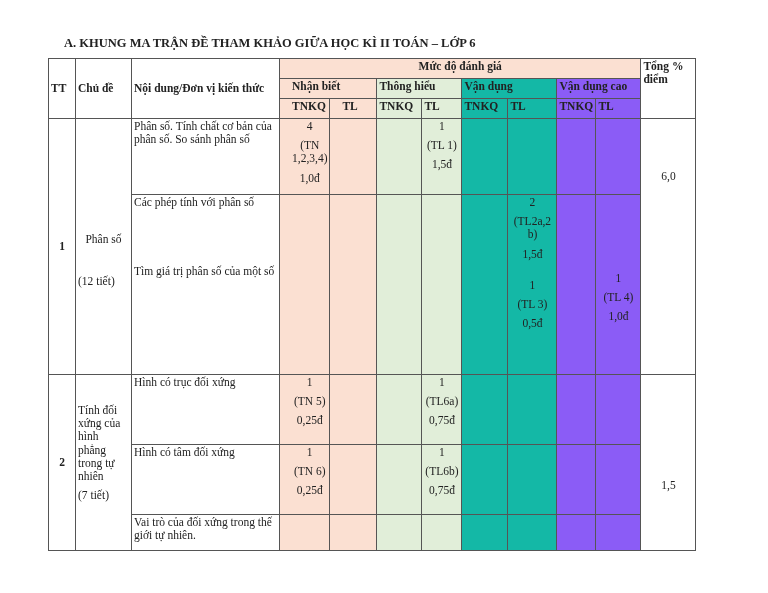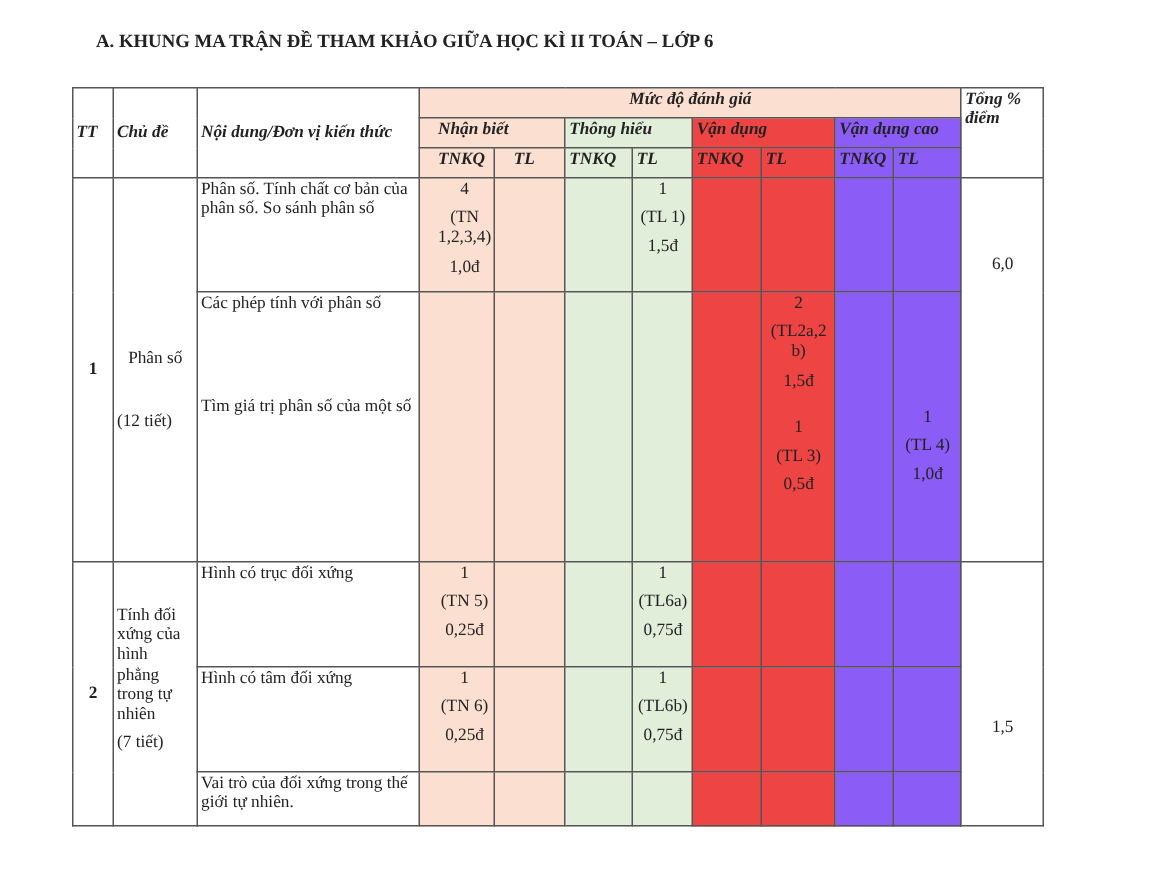--- a/index.html
+++ b/index.html
@@ -1,25 +1,25 @@
 <!DOCTYPE html>
 <html><head>
 <meta charset="utf-8">
 <style>
   html, body { margin:0; padding:0; background:#ffffff; }
   body { width:768px; height:593px; position:relative; overflow:hidden;
          font-family:"Liberation Serif", "DejaVu Serif", serif; color:#222; }
-  .title { position:absolute; left:64px; top:20px; font-size:12.5px; font-weight:bold; letter-spacing:0; }
+  .title { position:absolute; left:64px; top:36px; font-size:12.5px; font-weight:bold; letter-spacing:0; }
   table { position:absolute; left:48px; top:58px; border-collapse:collapse; table-layout:fixed;
           font-size:11.5px; line-height:1.15; }
   td, th { border:1px solid #555; padding:1px 2px; vertical-align:top; font-weight:normal; }
-  th { font-weight:bold; text-align:left;font-style:italic; }
+  th { font-weight:bold; text-align:left; }
   .nb { background:#fbe0d2;padding-left:12px; }
   .th { background:#e1eed9; }
-  .vd { background:#ef4444; }
+  .vd { background:#14b8a6; }
   .vdc { background:#8b5cf6; }
   .center { text-align:center; }
   .mid { vertical-align:middle; }
   .cell-val div { margin-bottom:6px; }
   .muc { text-align:center; background:#fbe0d2; }
   .tt-num { font-weight:bold; text-align:center; vertical-align:middle; }
   .sp { display:block;margin-top:28px; }
 </style>
 </head>
 <body>

